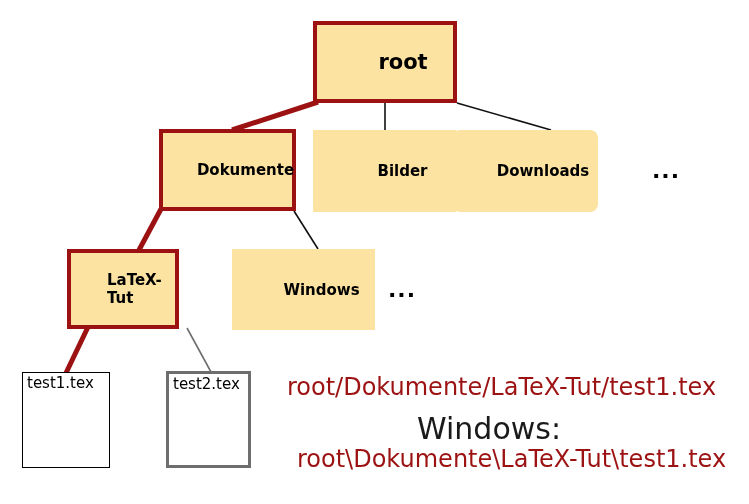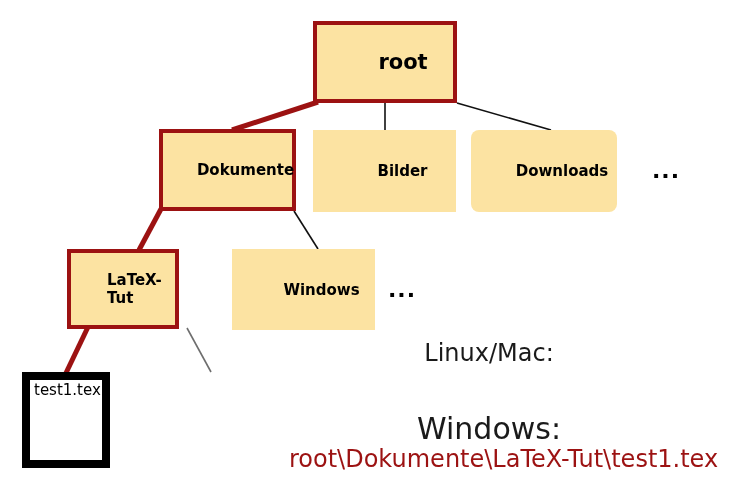--- a/index.html
+++ b/index.html
@@ -46,21 +46,21 @@
     box-sizing: border-box;
     background: #ffffff;
     display: block;
     padding: 2px 3px 0 4px;
     font-weight: normal;
     font-family: "DejaVu Sans", sans-serif;
     color: #000000;
     text-align: left;
     line-height: 1.15;
   }
-  .file.hi { border: 8px solid #000000; }
+  .file.hi { border: 1px solid #000000; }
   .file.grey { border: 3px solid #6e6e6e; }
   .ellipsis {
     position: absolute;
     font-weight: bold;
     color: #000000;
     font-family: "DejaVu Sans", sans-serif;
     letter-spacing: 1px;
     line-height: 1;
   }
   .caption {
@@ -97,41 +97,44 @@
   </div>
 
   <div class="node plain" style="left:313px; top:130px; width:143px; height:82px; font-size:15px;">
     <span>Bilder</span>
   </div>
 
   <div class="node hi" style="left:159px; top:129px; width:137px; height:82px; font-size:15px;">
     <span>Dokumente</span>
   </div>
 
-  <div class="node plain" style="left:471px; top:130px; width:146px; height:82px; font-size:15px;border-radius:8px;">
+  <div class="node plain" style="left:452px; top:130px; width:146px; height:82px; font-size:15px;border-radius:8px;">
     <span>Downloads</span>
   </div>
 
   <div class="ellipsis" style="left:652px; top:160px; font-size:22px;">...</div>
 
   <div class="node hi" style="left:67px; top:249px; width:112px; height:80px; font-size:15px;">
     <span>LaTeX-Tut</span>
   </div>
 
   <div class="node plain" style="left:232px; top:249px; width:143px; height:81px; font-size:15px;">
     <span>Windows</span>
   </div>
 
   <div class="ellipsis" style="left:388px; top:279px; font-size:22px;">...</div>
 
   <div class="file hi" style="left:22px; top:372px; width:88px; height:96px; font-size:15px;">
     <span>test1.tex</span>
   </div>
 
+  <div class="file grey" style="left:166px; top:371px; width:85px; height:97px; font-size:15px;">
+    <span>test2.tex</span>
+  </div>
 
-  <div class="caption label" style="left:287px; top:339px; width:404px; font-size:24px;">Linux/Mac:</div>
 
+  <div class="caption path" style="left:287px; top:373px; width:404px; font-size:24px;">root/Dokumente/LaTeX-Tut/test1.tex</div>
 
   <div class="caption label" style="left:287px; top:411px; width:404px; font-size:30px;">Windows:</div>
 
-  <div class="caption path" style="left:289px; top:445px; width:404px; font-size:24px;">root\Dokumente\LaTeX-Tut\test1.tex</div>
+  <div class="caption path" style="left:297px; top:445px; width:404px; font-size:24px;">root\Dokumente\LaTeX-Tut\test1.tex</div>
 
 </div>
 
 </body></html>

